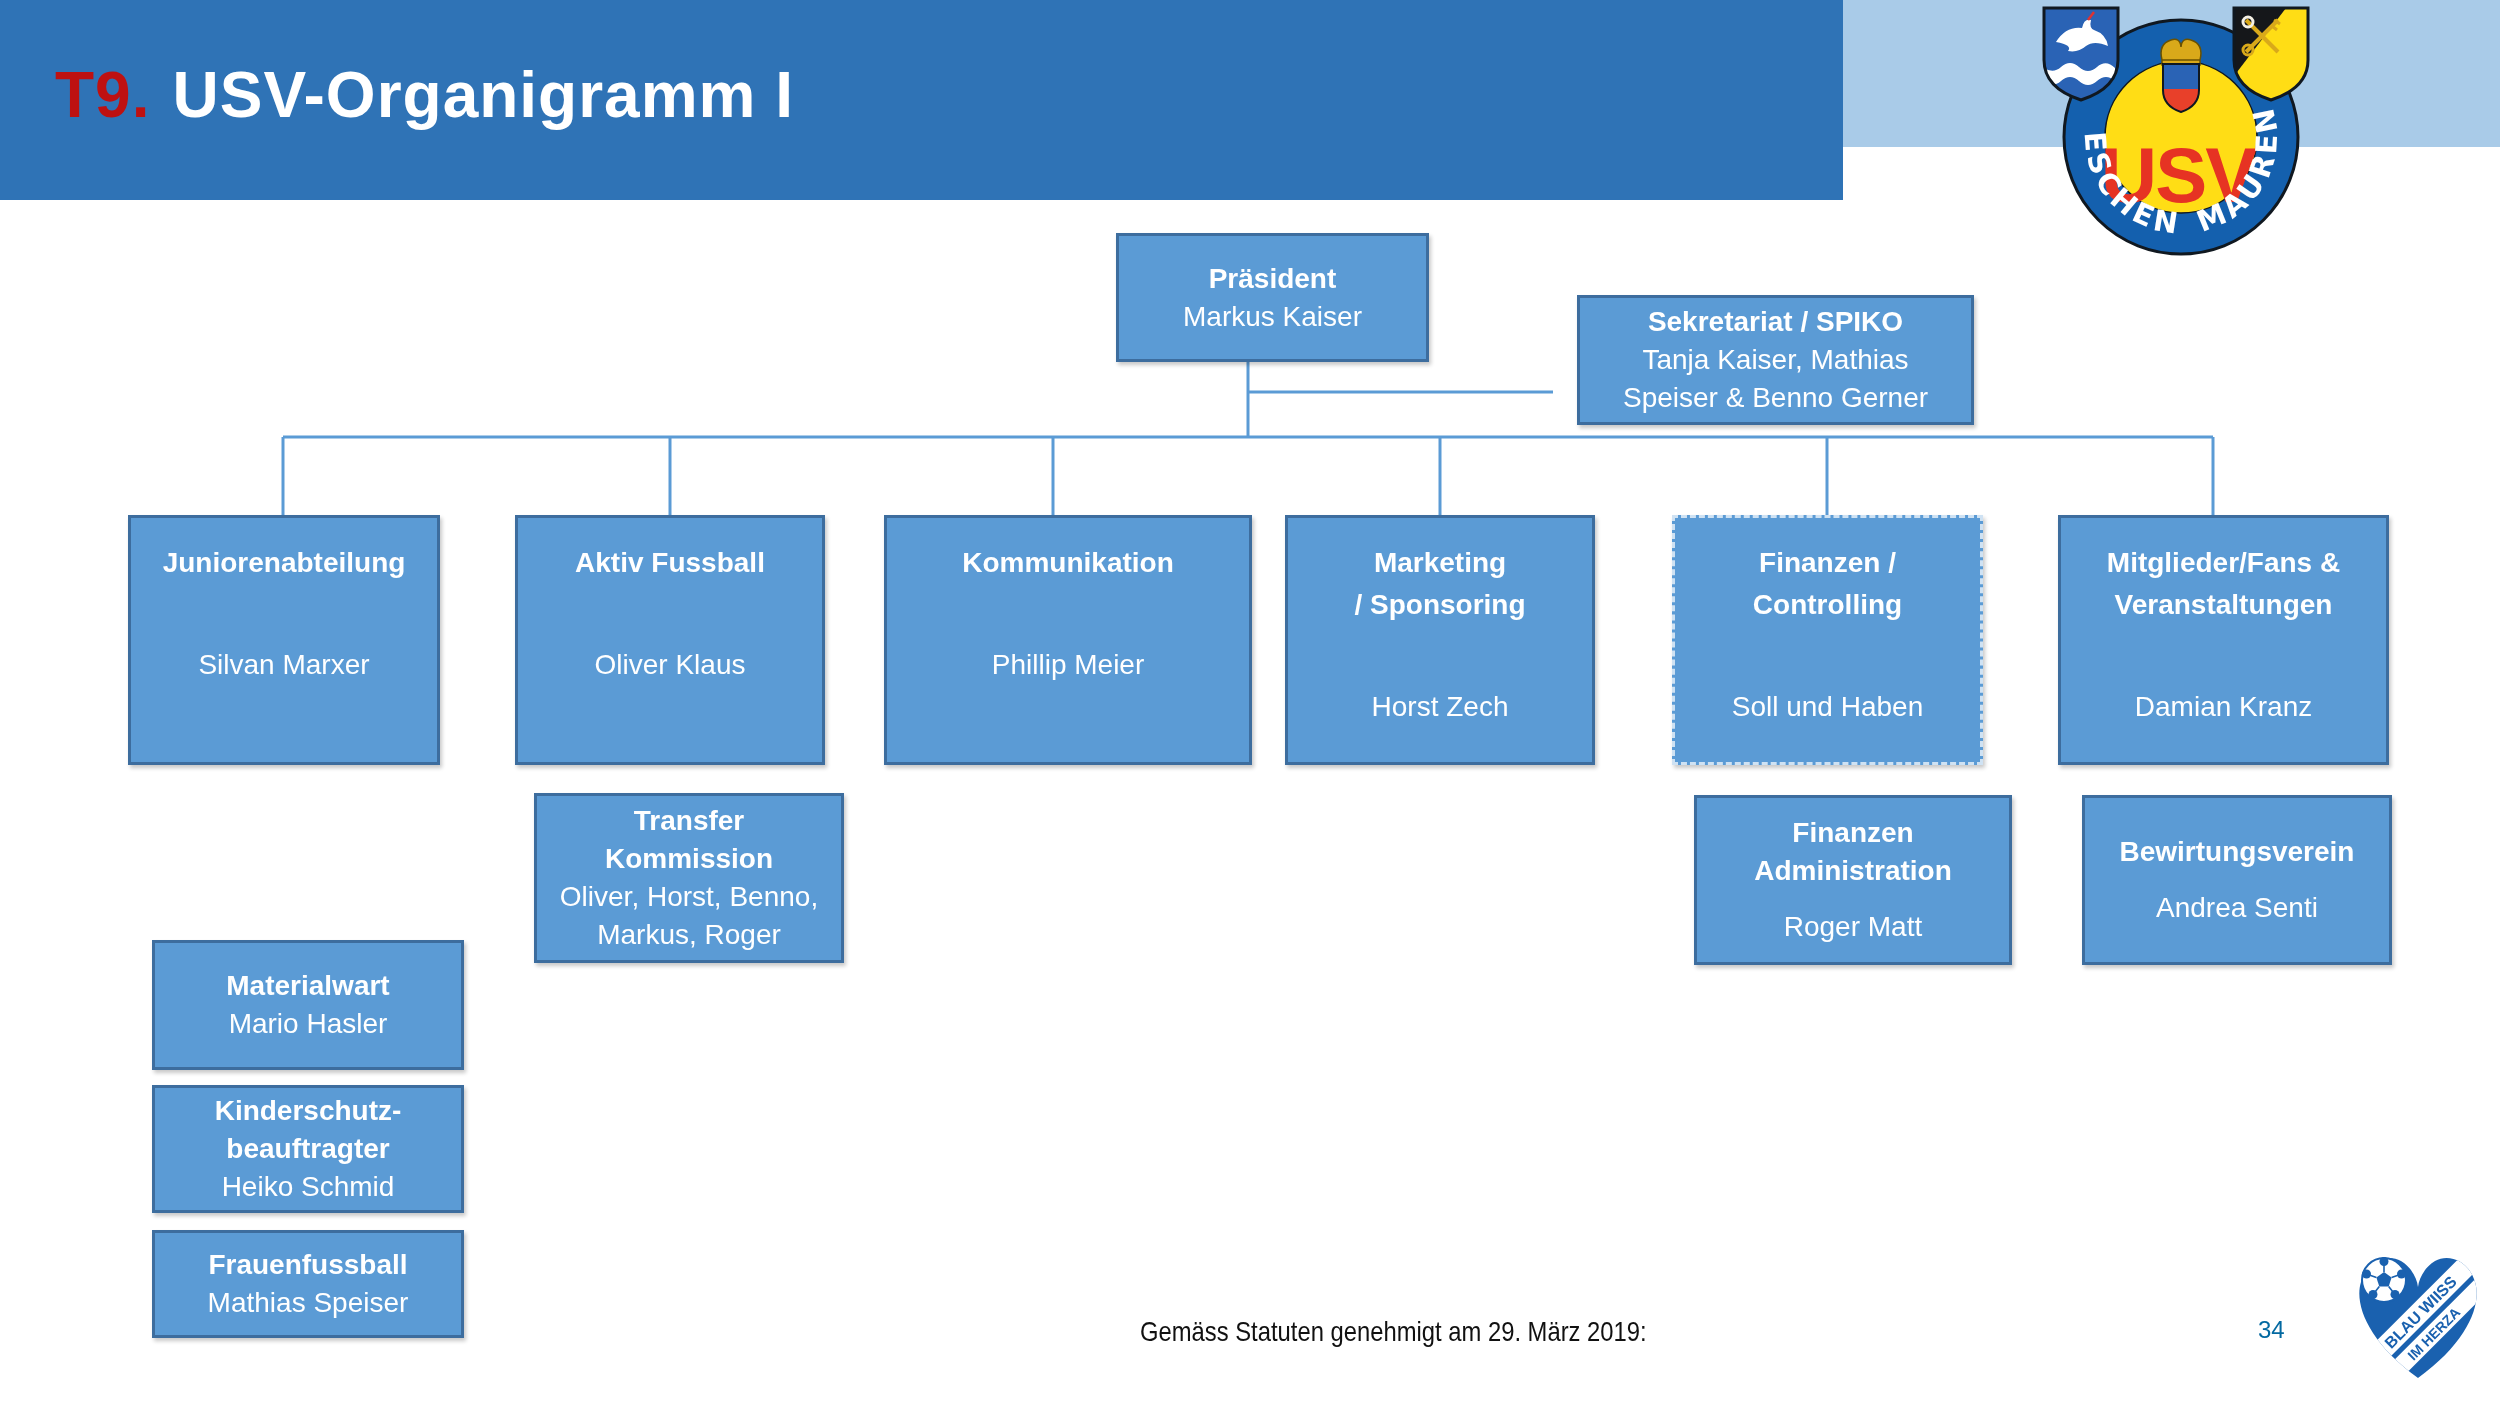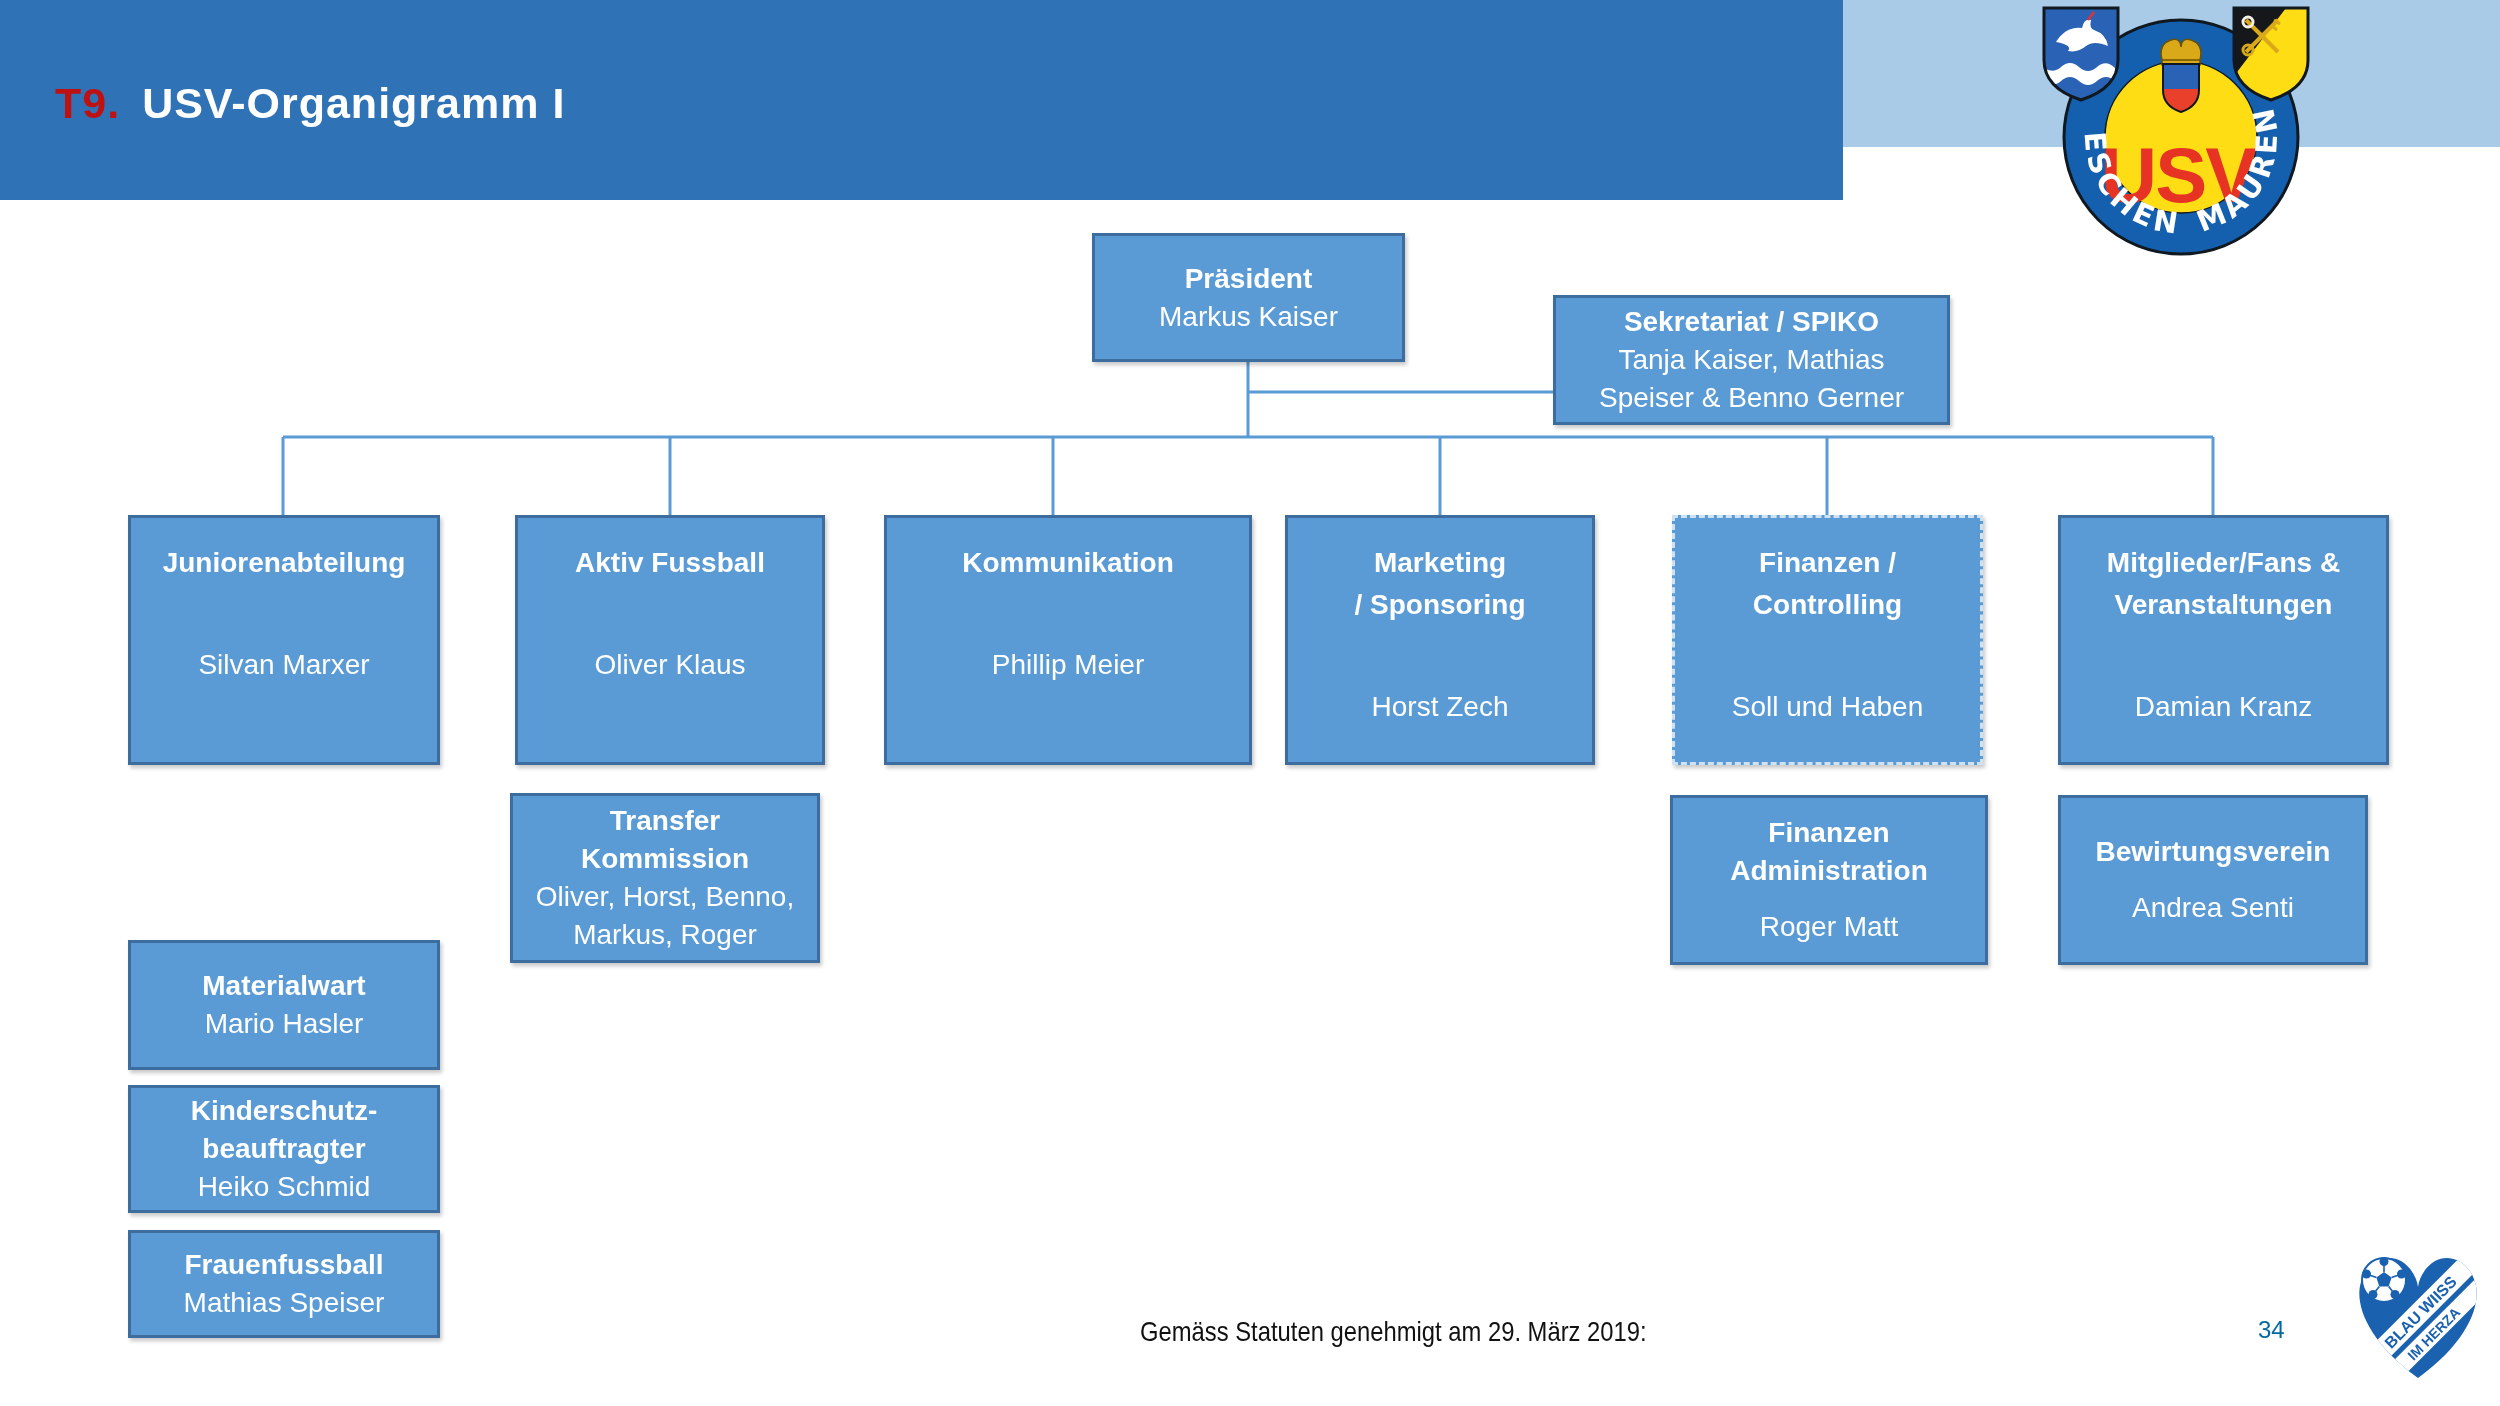--- a/index.html
+++ b/index.html
@@ -4,34 +4,34 @@
 <style>
   html,body{margin:0;padding:0;background:#e8e8e8;}
   .slide{
     position:relative;width:2500px;height:1406px;background:#ffffff;overflow:hidden;
     font-family:"Liberation Sans","DejaVu Sans",sans-serif;
   }
   
   .header-dark{position:absolute;left:0;top:0;width:1843px;height:200px;background:#2F73B6;}
   .header-light{position:absolute;left:1843px;top:0;width:657px;height:147px;background:#A9CBE8;}
   .slide-title{
-    position:absolute;left:55px;top:70px;font-size:43px;line-height:66px;font-weight:bold;
+    position:absolute;left:55px;top:62px;font-size:64px;line-height:66px;font-weight:bold;
     color:#ffffff;letter-spacing:1px;white-space:nowrap;
   }
   .slide-title .tprefix{color:#BE1111;margin-right:22px;}
   
   .node{
     position:absolute;box-sizing:border-box;background:#5B9BD5;border:3px solid #3D6D9E;
     color:#ffffff;text-align:center;display:flex;flex-direction:column;
     box-shadow:2px 3px 4px rgba(0,0,0,0.22);
   }
   .node.dashed{border:3px dashed #CFE2F3;}
   .node .nt{font-weight:bold;}
   .node .nt,.node .nn{font-size:28px;white-space:pre-line;}
-  .node.sm{justify-content:center;}
+  .node.sm{justify-content:center;margin-left:24px;}
   .node.sm .nt,.node.sm .nn{line-height:38px;}
   .node.lg{padding-top:24px;gap:9px;}
   .node.lg .nt,.node.lg .nn{line-height:42px;}
   .node.lg .sp{height:42px;flex:0 0 auto;}
   .node.gap-sm .nn{margin-top:18px;}
   .connectors{position:absolute;left:0;top:0;pointer-events:none;}
   
   .footnote{
     position:absolute;left:1140px;top:1252px;color:#111111;font-size:28px;line-height:32px;
     transform:scaleX(0.85);transform-origin:left top;white-space:pre;

